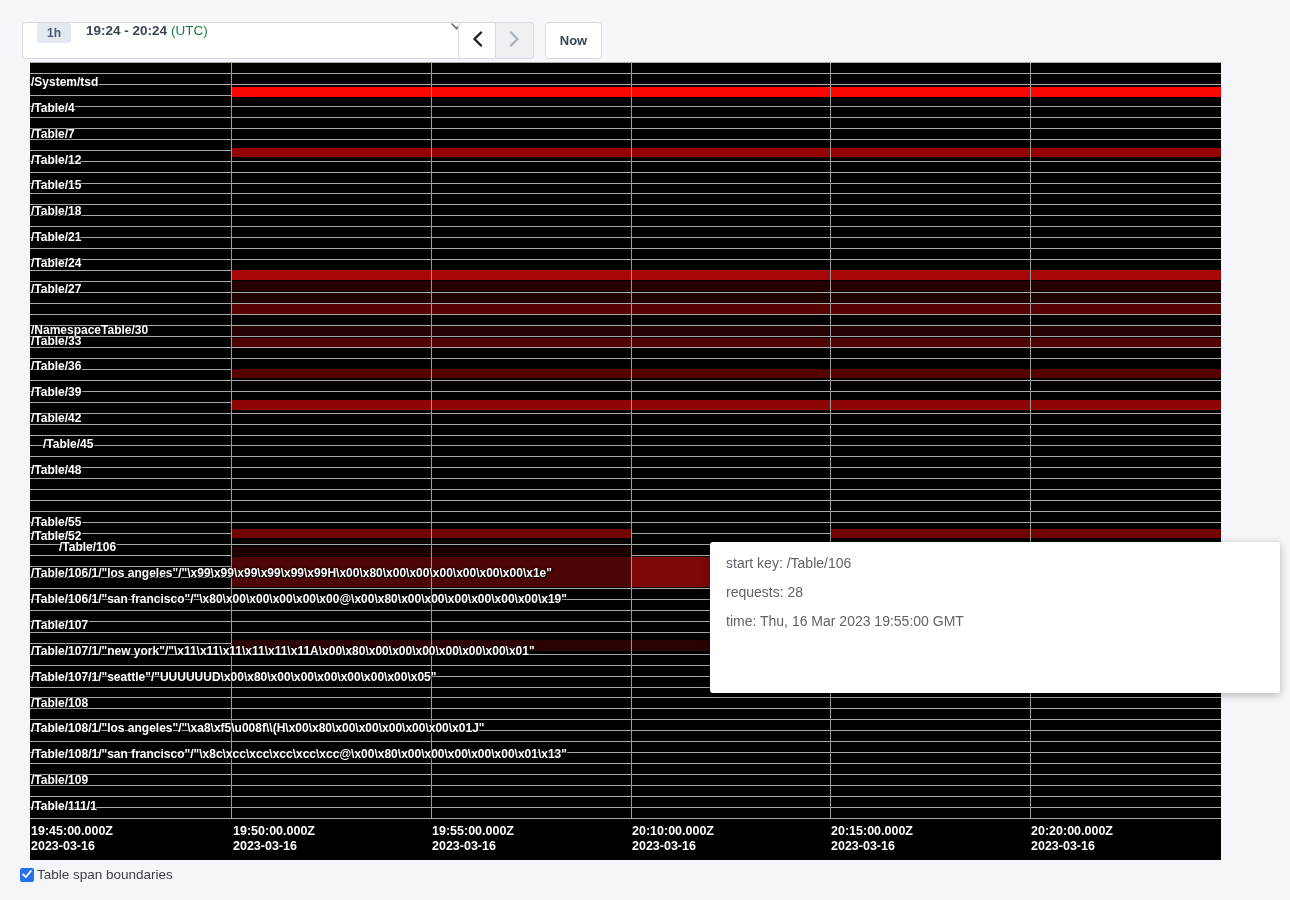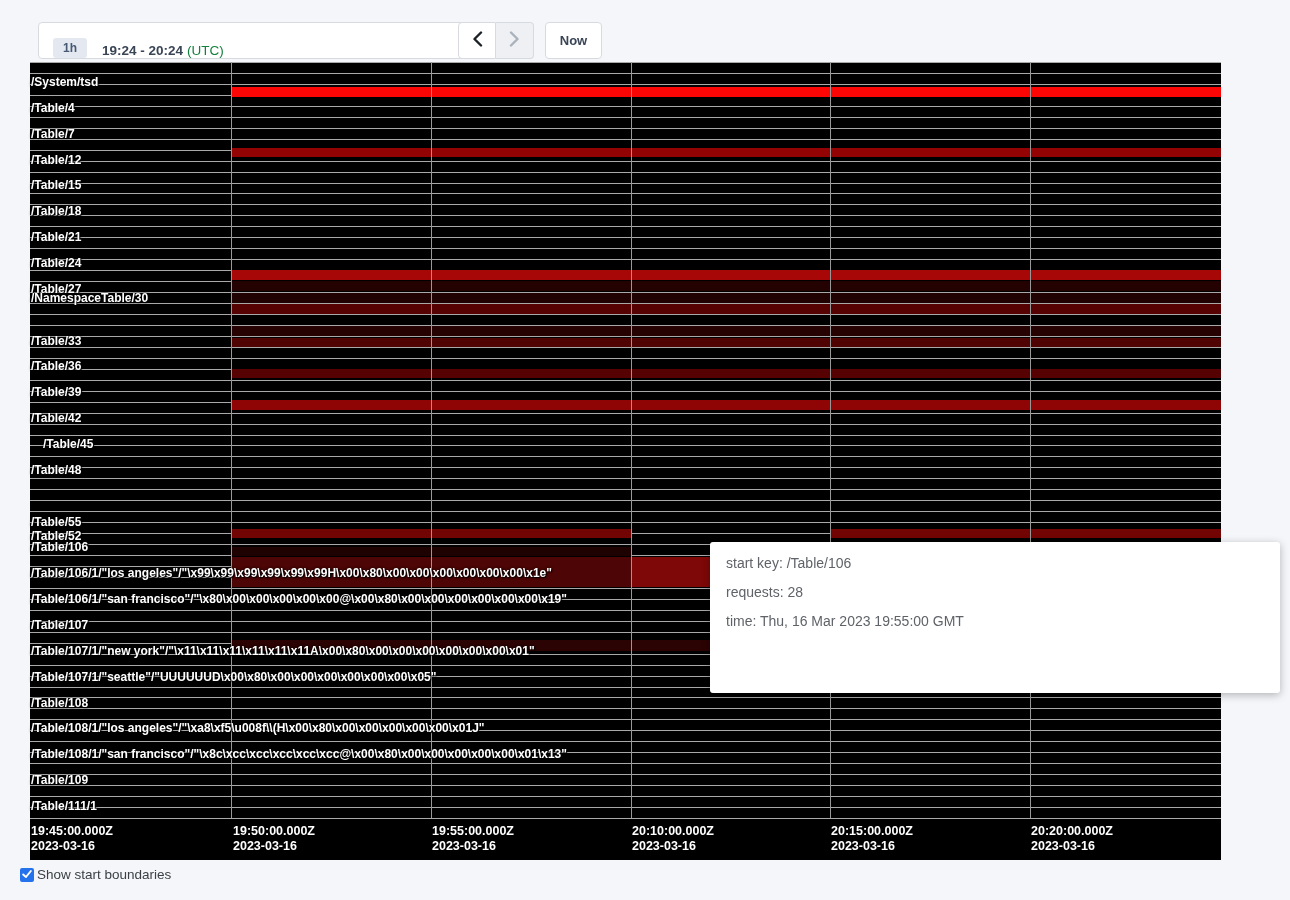--- a/index.html
+++ b/index.html
@@ -2,23 +2,23 @@
 <html><head>
 <meta charset="utf-8">
 <style>
   * { margin:0; padding:0; box-sizing:border-box; }
   html,body { width:1290px; height:900px; }
   body { font-family:"Liberation Sans", sans-serif; background:#f5f6f9; position:relative; overflow:hidden; }
 
   
   .toolbar { position:absolute; left:0; top:0; width:1290px; height:62px; }
   .time-select {
-    position:absolute; left:38px; top:22px; width:455px; height:37px;
+    position:absolute; left:22px; top:22px; width:455px; height:37px;
     background:#fff; border:1px solid #d7dbe0; border-radius:4px;
-    display:flex; align-items:flex-end; padding:0 14px; cursor:pointer;
+    display:flex; align-items:flex-start; padding:0 14px; cursor:pointer;
   }
   .duration-chip {
     background:#e4e9f1; color:#475872; font-size:12px; font-weight:700;
     padding:4px 10px; border-radius:3px; margin-right:15px; line-height:1;
   }
   .range-text { font-size:13.5px; font-weight:700; color:#394455; white-space:nowrap; }
   .range-tz { font-size:13.5px; font-weight:400; color:#15803d; margin-left:4px; }
   .select-caret { margin-left:auto; display:flex; align-items:center; }
 
   .nav-group { position:absolute; left:458px; top:22px; display:flex; }
@@ -201,30 +201,30 @@
     <div class="vline" style="left: 1000px; height: 756px; background: rgb(152, 152, 152);"></div>
     <div class="row-label" style="top: 14px;">/System/tsd</div>
     <div class="row-label" style="top: 39.86px;">/Table/4</div>
     <div class="row-label" style="top: 65.71px;">/Table/7</div>
     <div class="row-label" style="top: 91.57px;">/Table/12</div>
     <div class="row-label" style="top: 117.43px;">/Table/15</div>
     <div class="row-label" style="top: 143.28px;">/Table/18</div>
     <div class="row-label" style="top: 169.14px;">/Table/21</div>
     <div class="row-label" style="top: 195px;">/Table/24</div>
     <div class="row-label" style="top: 220.86px;">/Table/27</div>
-    <div class="row-label" style="top: 230px; text-align: right;">/NamespaceTable/30</div>
+    <div class="row-label" style="top: 262px; text-align: right;">/NamespaceTable/30</div>
     <div class="row-label" style="top: 272.57px;">/Table/33</div>
     <div class="row-label" style="top: 298.43px;">/Table/36</div>
     <div class="row-label" style="top: 324.28px;">/Table/39</div>
     <div class="row-label" style="top: 350.14px;">/Table/42</div>
     <div class="row-label" style="top: 376px; padding-left: 12px;">/Table/45</div>
     <div class="row-label" style="top: 401.86px;">/Table/48</div>
     <div class="row-label" style="top: 427.71px; margin-top: 40px;">/Table/52</div>
     <div class="row-label" style="top: 453.57px;">/Table/55</div>
-    <div class="row-label" style="top: 479.43px;">/Table/106</div>
+    <div class="row-label" style="top: 479.43px; margin-left: 28px;">/Table/106</div>
     <div class="row-label" style="top: 505.28px;">/Table/106/1/"los angeles"/"\x99\x99\x99\x99\x99\x99H\x00\x80\x00\x00\x00\x00\x00\x00\x1e"</div>
     <div class="row-label" style="top: 531.14px;">/Table/106/1/"san francisco"/"\x80\x00\x00\x00\x00\x00@\x00\x80\x00\x00\x00\x00\x00\x00\x19"</div>
     <div class="row-label" style="top: 557px;">/Table/107</div>
     <div class="row-label" style="top: 582.85px;">/Table/107/1/"new york"/"\x11\x11\x11\x11\x11\x11A\x00\x80\x00\x00\x00\x00\x00\x00\x01"</div>
     <div class="row-label" style="top: 608.71px;">/Table/107/1/"seattle"/"UUUUUUD\x00\x80\x00\x00\x00\x00\x00\x00\x05"</div>
     <div class="row-label" style="top: 634.57px;">/Table/108</div>
     <div class="row-label" style="top: 660.42px;">/Table/108/1/"los angeles"/"\xa8\xf5\u008f\\(H\x00\x80\x00\x00\x00\x00\x00\x01J"</div>
     <div class="row-label" style="top: 686.28px;">/Table/108/1/"san francisco"/"\x8c\xcc\xcc\xcc\xcc\xcc@\x00\x80\x00\x00\x00\x00\x00\x01\x13"</div>
     <div class="row-label" style="top: 712.14px;">/Table/109</div>
     <div class="row-label" style="top: 738px;">/Table/111/1</div>
@@ -255,14 +255,14 @@
   </div>
 
 <label class="footer-row">
   <span class="checkbox">
     <span>
       <svg width="12" height="12" viewBox="0 0 14 14">
           <path d="M2.5 7.5 L5.8 10.5 L11.5 3.5" stroke="#fff" stroke-width="2.2" fill="none" stroke-linecap="round" stroke-linejoin="round"></path>
         </svg>
     </span>
   </span>
-  <span class="footer-label">Show start boundaries</span>
+  <span class="footer-label">Table span boundaries</span>
 </label>
 
 </body></html>

